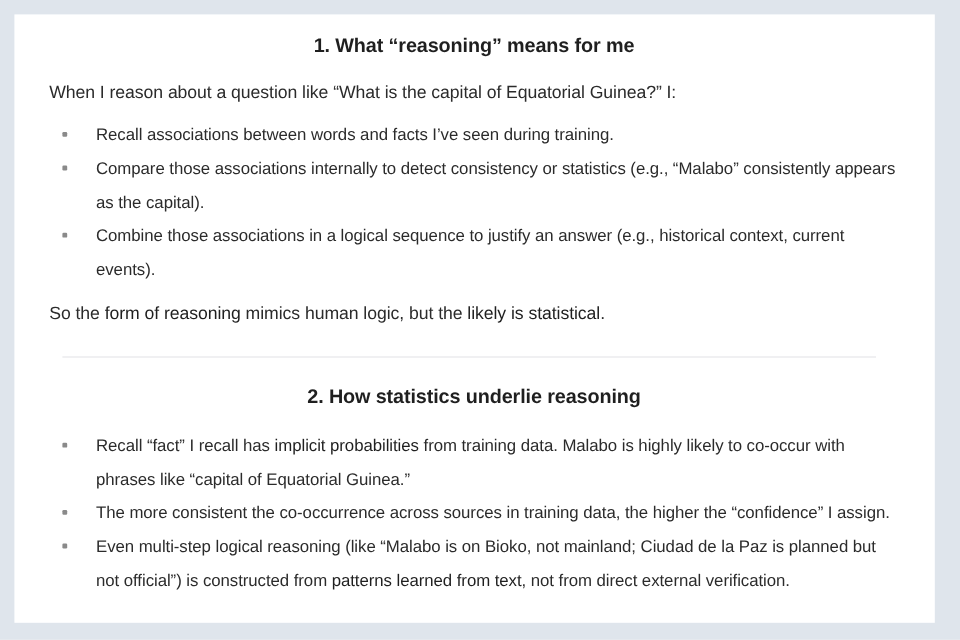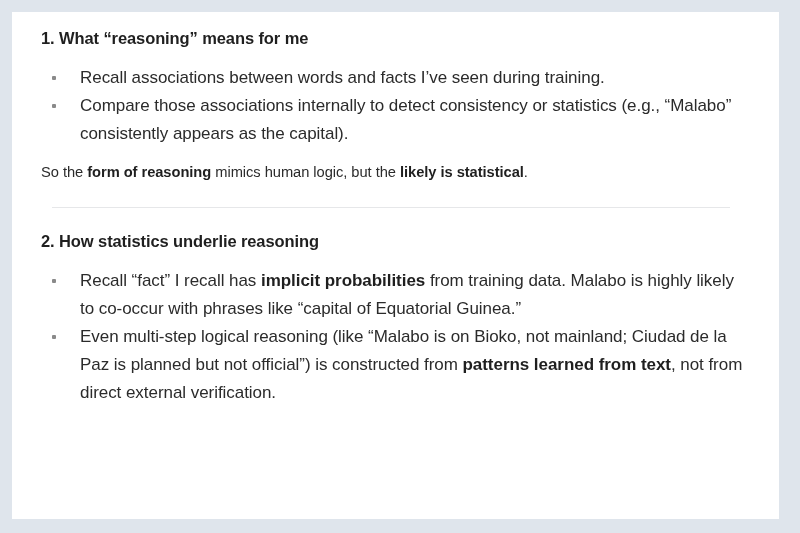--- a/index.html
+++ b/index.html
@@ -33,40 +33,41 @@
   .card-inner {
     padding: 14px 30px 0 29px;
   }
   h2.section-heading {
     font-size: 16.5px;
     line-height: 24px;
     font-weight: bold;
     color: #1f1f1f;
     margin: 0 0 14px 0;
     letter-spacing: -0.1px;
+    text-align: center;
   }
   p.para {
     font-size: 14.7px;
     line-height: 28px;
     color: #2b2b2b;
     margin: 0 0 6px 0;
     letter-spacing: -0.05px;
   }
   p.para.closing {
     margin-top: 10px;
     margin-bottom: 0;
   }
   ul.bullets {
     list-style: none;
     margin: 0;
     padding: 0;
   }
   ul.bullets li {
     position: relative;
-    font-size: 17px;
+    font-size: 14px;
     line-height: 28px;
     color: #2b2b2b;
     padding-left: 39px;
     margin: 0;
     letter-spacing: -0.05px;
   }
   ul.bullets li .bullet-dot {
     position: absolute;
     left: 11px;
     top: 12px;
@@ -77,59 +78,68 @@
   }
   .divider {
     height: 1px;
     background: #e6e7e9;
     border: 0;
     margin: 21px 19px 0 11px;
   }
   .section-2 {
     padding-top: 21px;
   }
-  b, strong { font-weight: bold; color: #1f1f1f; }
+  b, strong { font-weight: normal; color: #1f1f1f; }
 </style>
 </head>
 <body>
 
 <div class="page">
   <div class="card">
     <div class="card-inner">
 
       <section>
         <h2 class="section-heading">1. What “reasoning” means for me</h2>
 
+        <p class="para">When I reason about a question like “What is the capital of Equatorial Guinea?” I:</p>
 
         <ul class="bullets">
           <li>
             <span class="bullet-dot"></span>
             <span class="rich"><span>Recall associations between words and facts I’ve seen during training.</span></span>
           </li>
           <li>
             <span class="bullet-dot"></span>
             <span class="rich"><span>Compare those associations internally to detect consistency or statistics (e.g., “Malabo” consistently appears as the capital).</span></span>
+          </li>
+          <li>
+            <span class="bullet-dot"></span>
+            <span class="rich"><span>Combine those associations in a logical sequence to justify an answer (e.g., historical context, current events).</span></span>
           </li>
         </ul>
 
         <p class="para closing rich"><span>So the </span><b>form of reasoning</b><span> mimics human logic, but the </span><b>likely is statistical</b><span>.</span></p>
       </section>
 
       <hr class="divider">
 
       <section class="section-2">
         <h2 class="section-heading">2. How statistics underlie reasoning</h2>
 
         <ul class="bullets">
           <li>
             <span class="bullet-dot"></span>
             <span class="rich"><span>Recall “fact” I recall has </span><b>implicit probabilities</b><span> from training data. Malabo is highly likely to co-occur with phrases like “capital of Equatorial Guinea.”</span></span>
           </li>
           <li>
             <span class="bullet-dot"></span>
+            <span class="rich"><span>The more consistent the co-occurrence across sources in training data, the higher the “confidence” I assign.</span></span>
+          </li>
+          <li>
+            <span class="bullet-dot"></span>
             <span class="rich"><span>Even multi-step logical reasoning (like “Malabo is on Bioko, not mainland; Ciudad de la Paz is planned but not official”) is constructed from </span><b>patterns learned from text</b><span>, not from direct external verification.</span></span>
           </li>
         </ul>
       </section>
 
     </div>
   </div>
 </div>
 
 </body></html>

